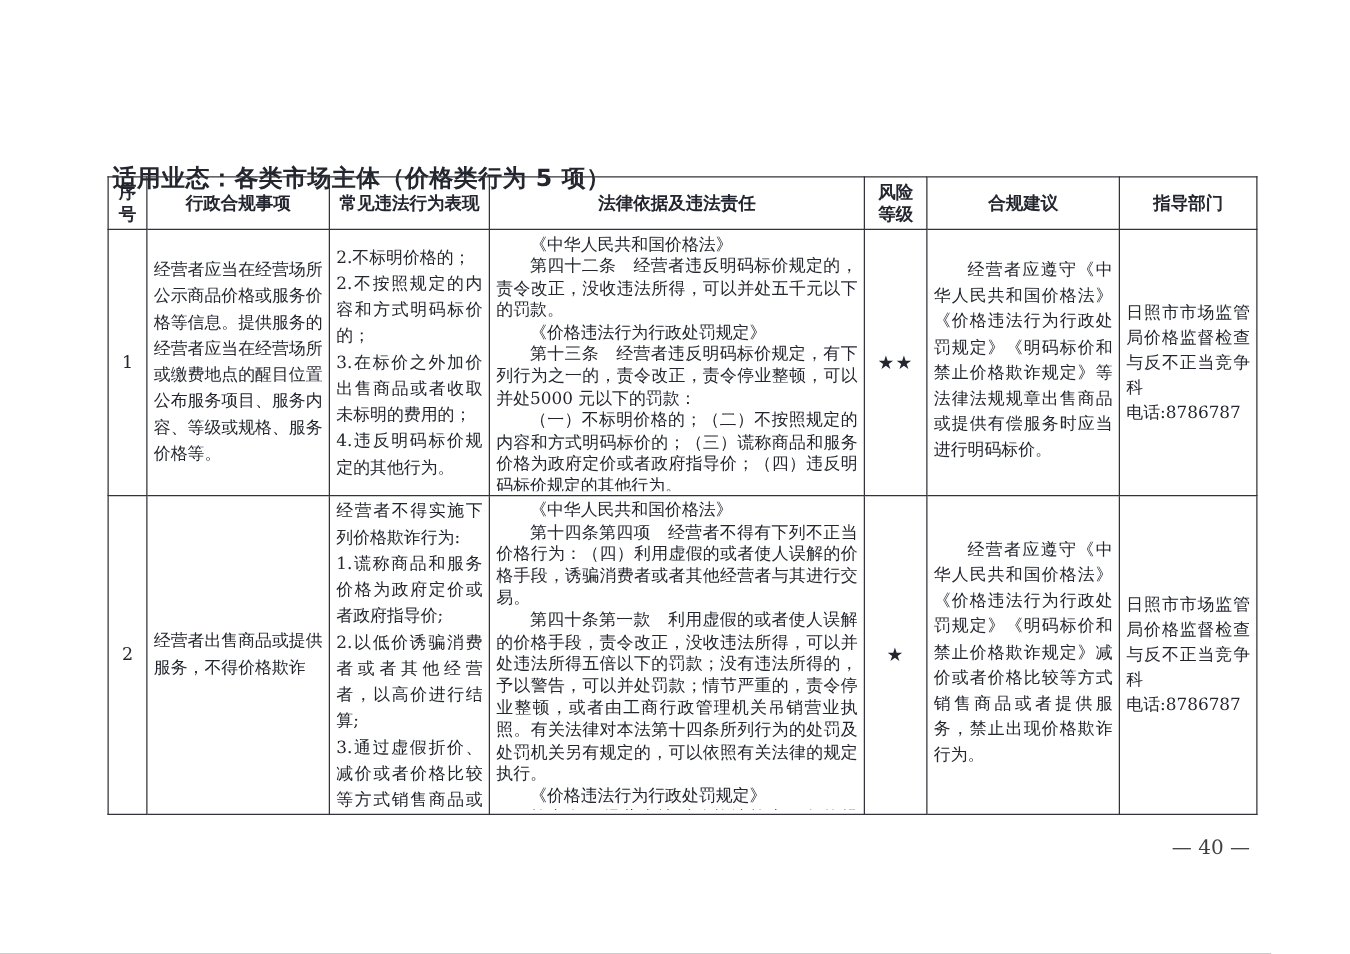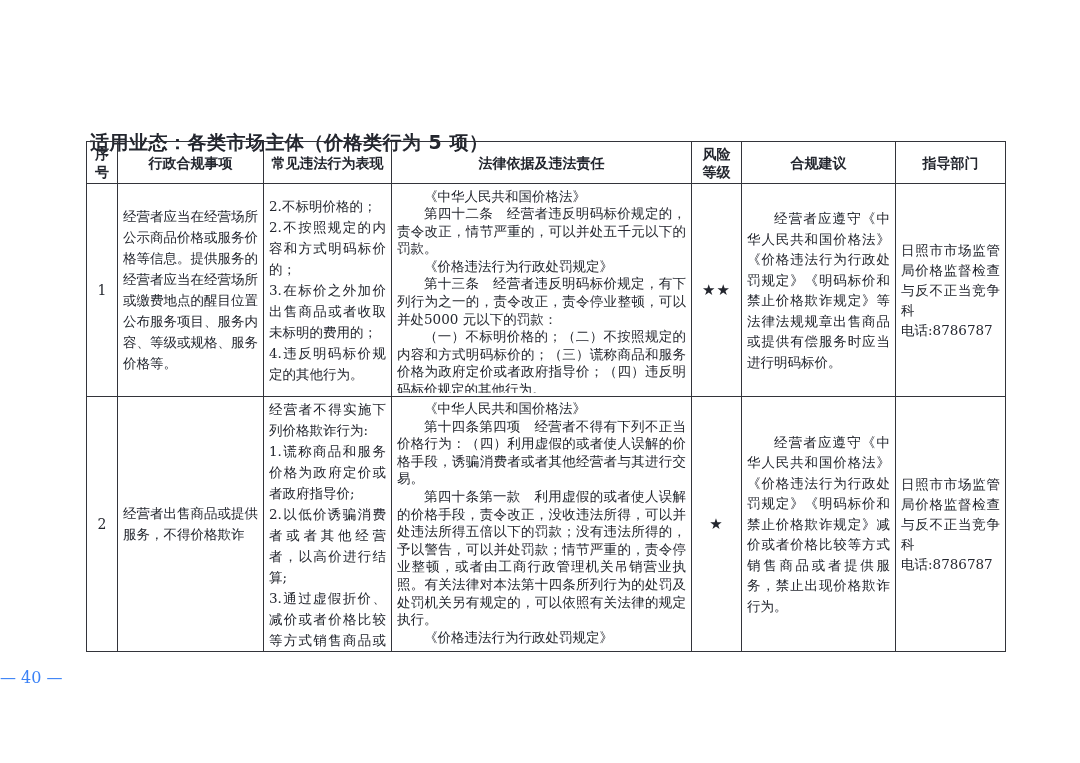--- a/index.html
+++ b/index.html
@@ -46,25 +46,25 @@
   td.c-behaviors .cw{line-height:21px;text-align:justify;}
   tr.r2 td.c-behaviors{vertical-align:top;}
   tr.r2 td.c-behaviors .cw{max-height:250px;}
   td.c-legal{vertical-align:top;margin-top:20px;}
   td.c-legal .cw{line-height:17.6px;text-align:justify;}
   tr.r2 td.c-legal .cw{max-height:248px;}
   td.c-legal p, td.c-behaviors p, td.c-advice p, td.c-dept p{margin:0;}
   td.c-legal p{text-indent:2em;}
   td.c-risk{text-align:center;font-size:15px;letter-spacing:1px;}
   td.c-advice .cw{line-height:20.5px;text-align:justify;}
-  td.c-advice p{text-indent:2em;}
+  td.c-advice p{text-indent:2em;font-family:Liberation Mono, monospace;}
   td.c-dept .cw{line-height:20px;text-align:justify;}
   .page-number{
     position:absolute;left:0;top:668px;width:1000px;
-    text-align:left;font-size:16px;color:#3b82f6;
+    text-align:right;font-size:16px;color:#404040;
     font-family:"DejaVu Serif", serif;
   }
 </style>
 </head>
 <body>
 
 <div class="page">
 
   <div class="doc-title">适用业态：各类市场主体（价格类行为 5 项）</div>
 
@@ -99,21 +99,21 @@
           <div class="cw">
             <p>2.不标明价格的；</p>
             <p>2.不按照规定的内容和方式明码标价的；</p>
             <p>3.在标价之外加价出售商品或者收取未标明的费用的；</p>
             <p>4.违反明码标价规定的其他行为。</p>
           </div>
         </td>
         <td class="c-legal">
           <div class="cw">
             <p>《中华人民共和国价格法》</p>
-            <p>第四十二条　经营者违反明码标价规定的，责令改正，情节严重的，可以并处五千元以下的罚款。</p>
+            <p>第四十二条　经营者违反明码标价规定的，责令改正，没收违法所得，可以并处五千元以下的罚款。</p>
             <p>《价格违法行为行政处罚规定》</p>
             <p>第十三条　经营者违反明码标价规定，有下列行为之一的，责令改正，责令停业整顿，可以并处5000 元以下的罚款：</p>
             <p>（一）不标明价格的；（二）不按照规定的内容和方式明码标价的；（三）谎称商品和服务价格为政府定价或者政府指导价；（四）违反明码标价规定的其他行为。</p>
           </div>
         </td>
         <td class="c-risk">★★</td>
         <td class="c-advice">
           <div class="cw">
               <p>经营者应遵守《中华人民共和国价格法》《价格违法行为行政处罚规定》《明码标价和禁止价格欺诈规定》等法律法规规章出售商品或提供有偿服务时应当进行明码标价。</p>
             </div>

